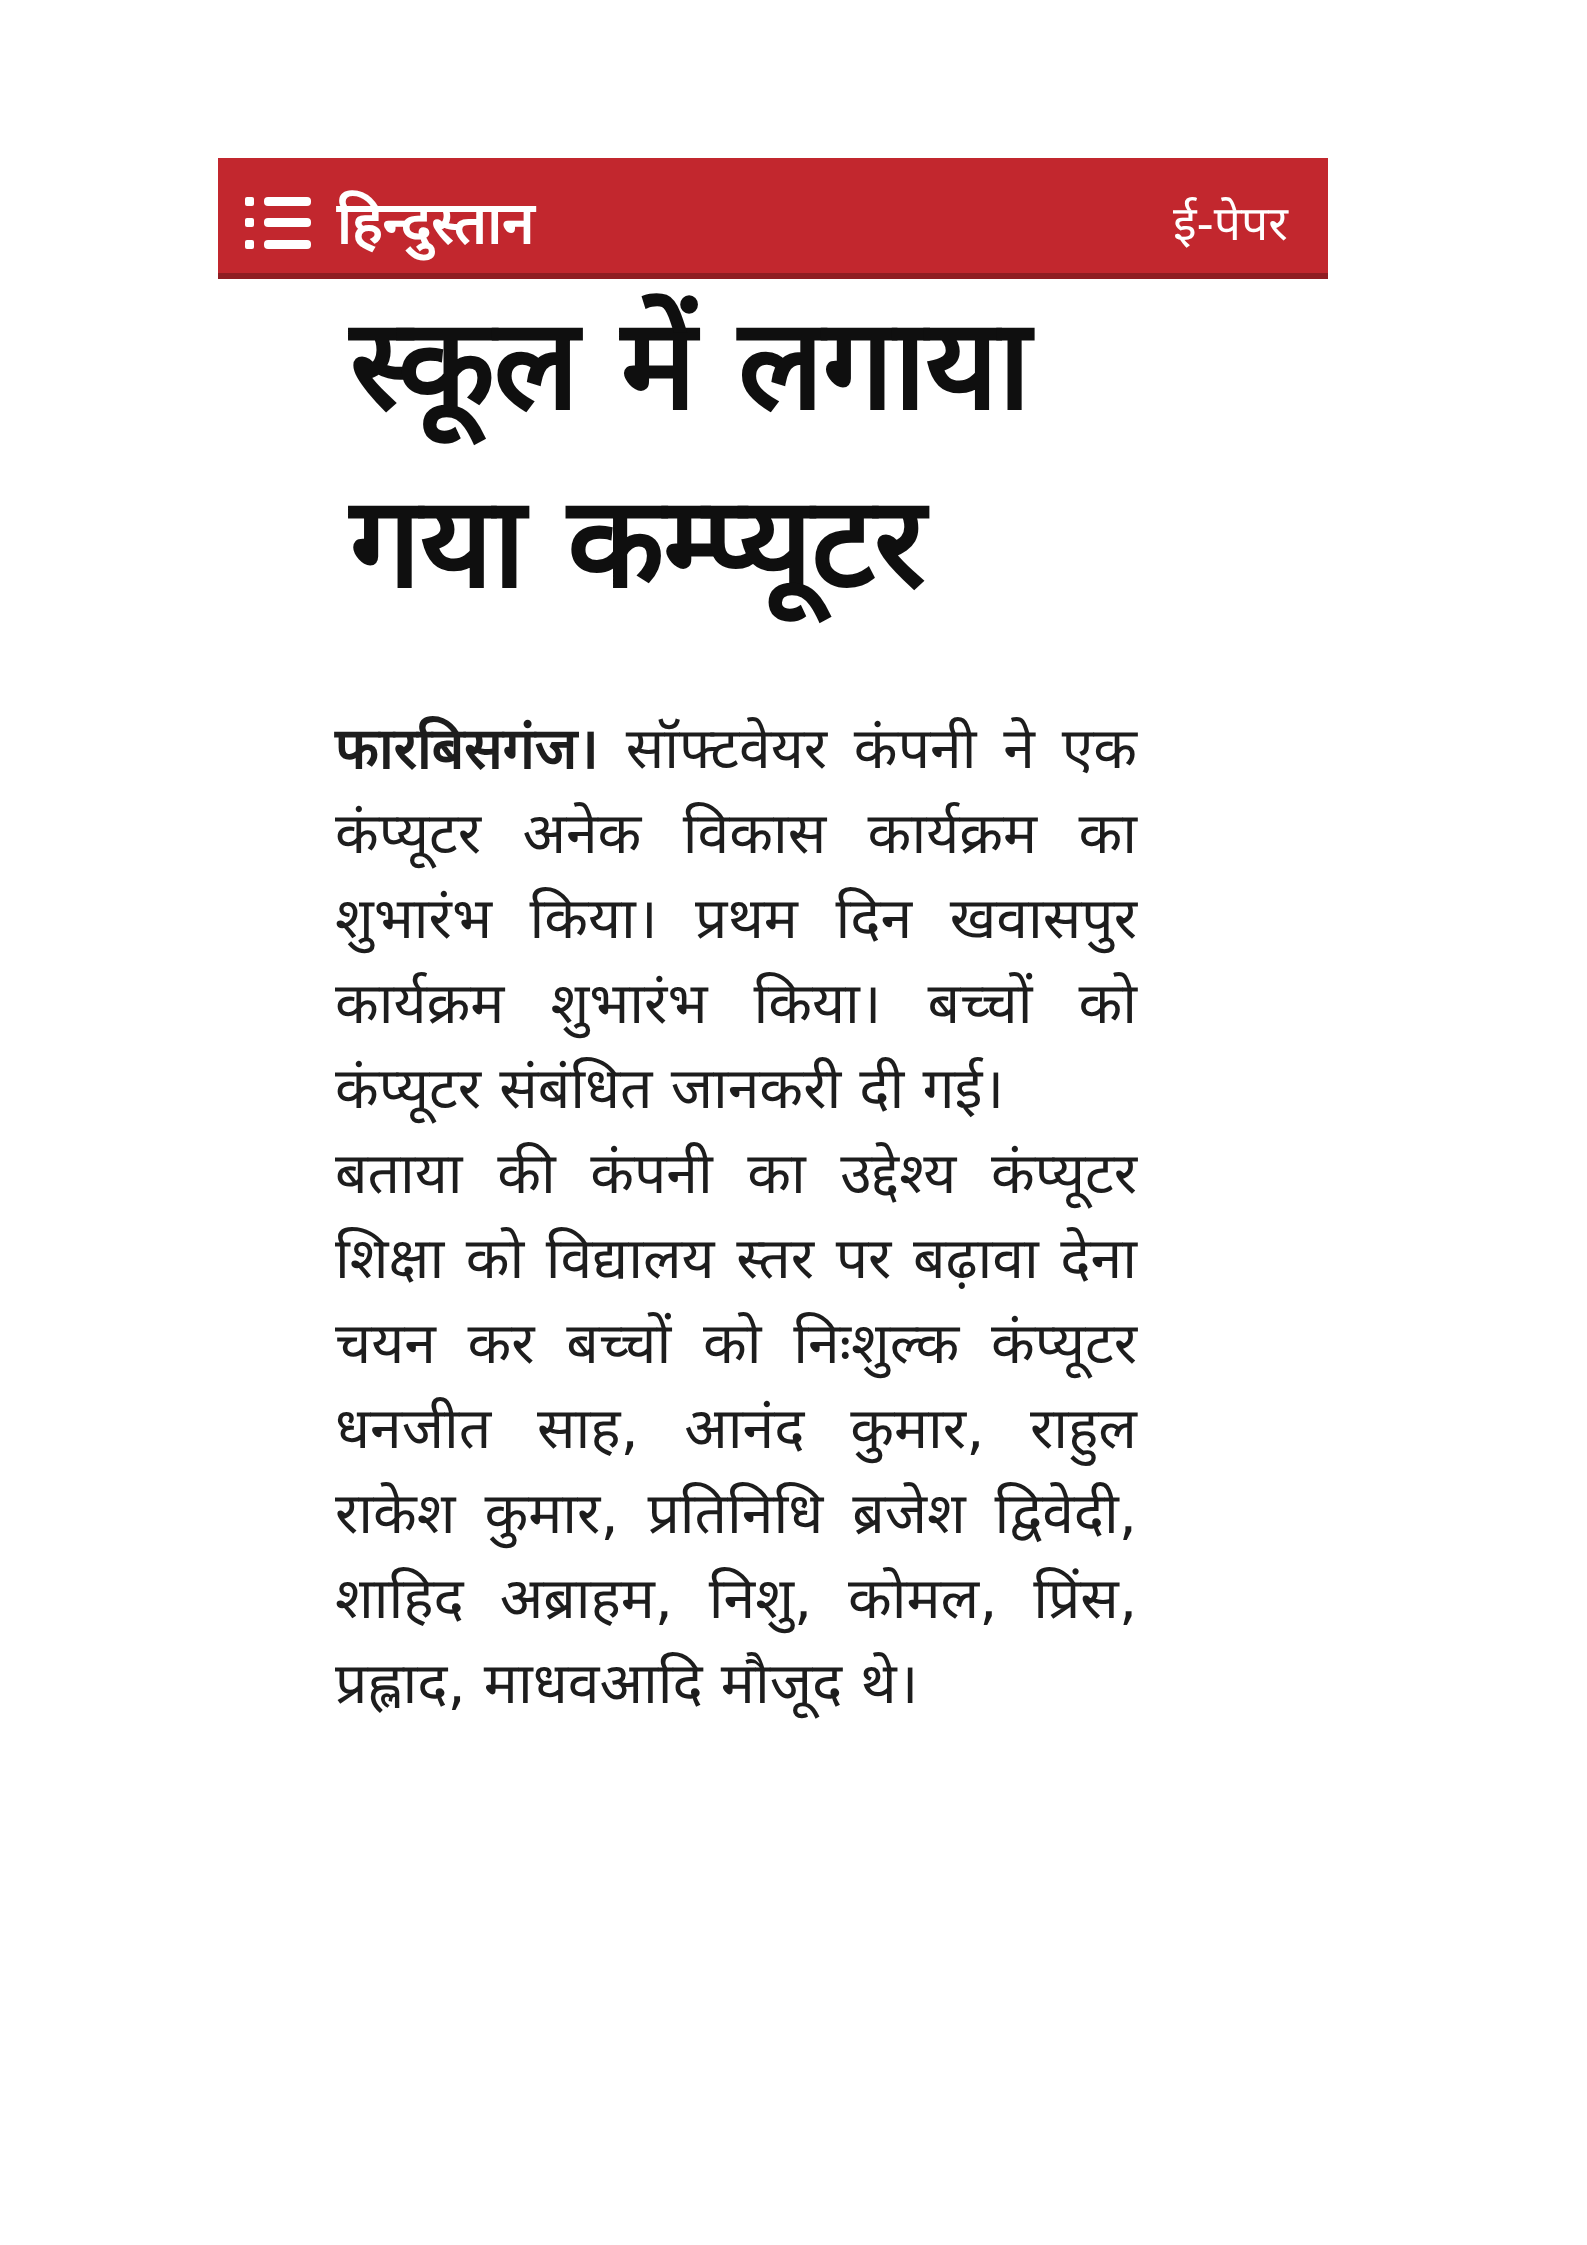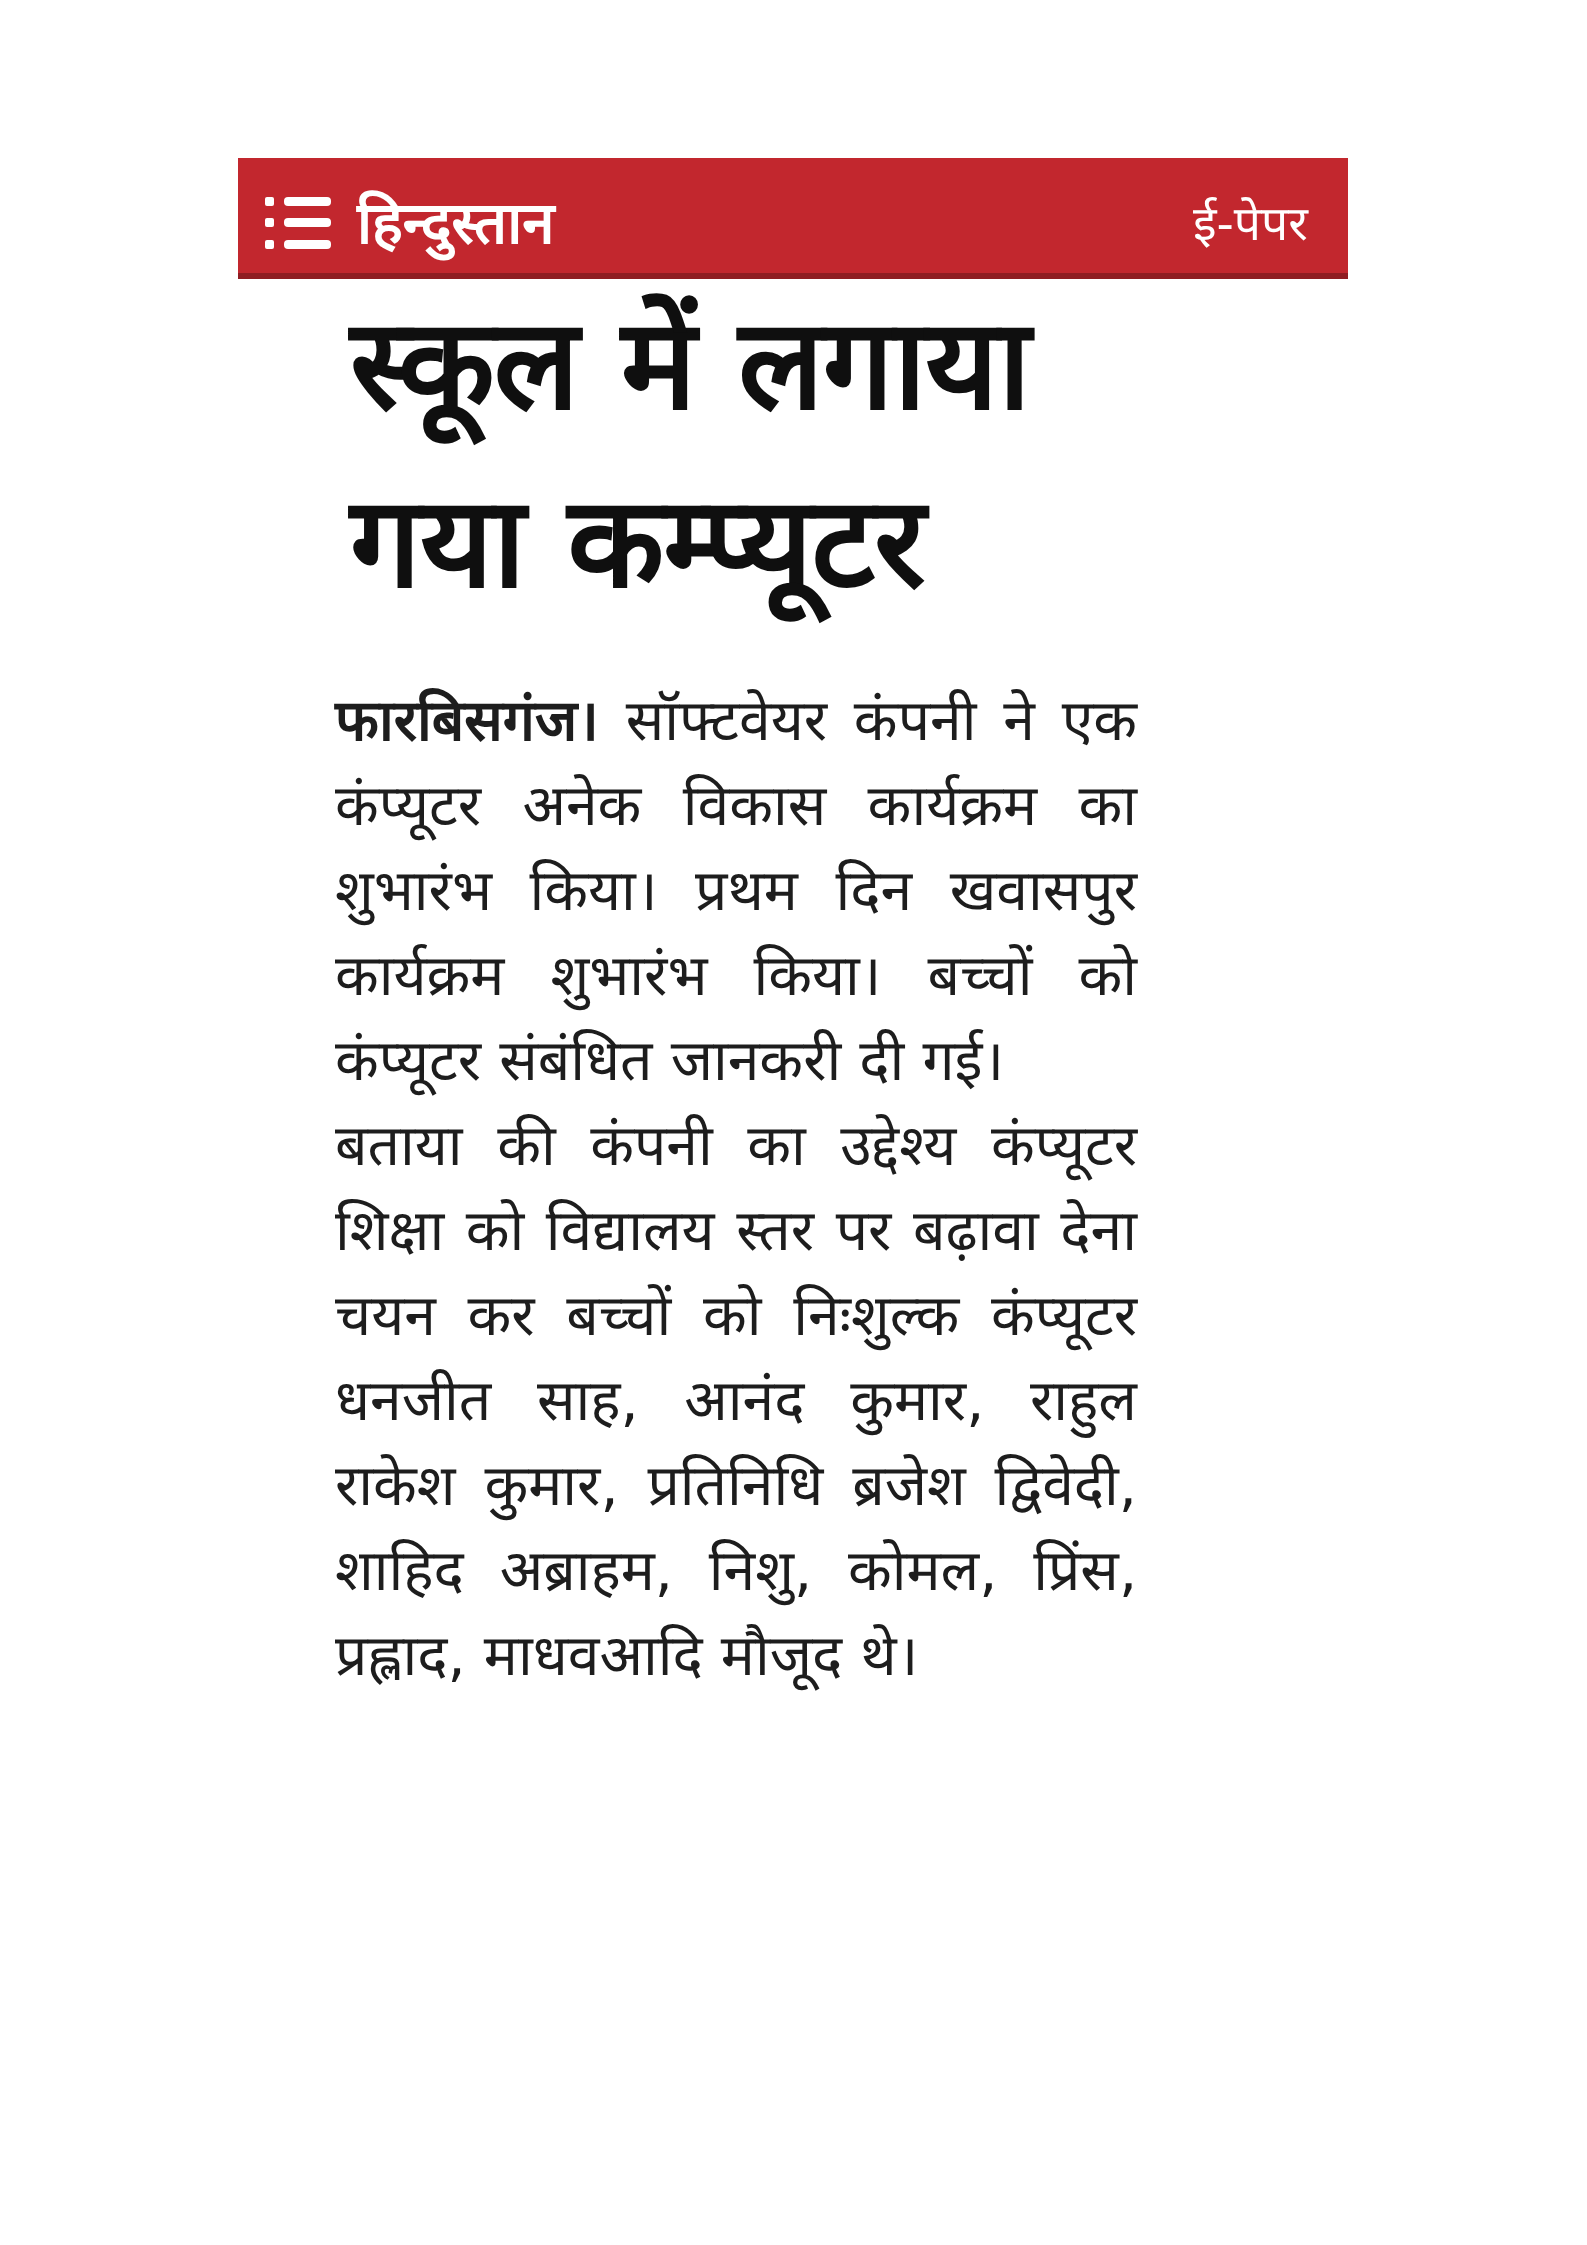--- a/index.html
+++ b/index.html
@@ -14,21 +14,20 @@
   
   .appbar {
     position: absolute;
     left: 218px; top: 158px;
     width: 1110px; height: 121px;
     background: var(--bar-red, #c2272e);
     border-bottom: 6px solid var(--bar-dark, #8f1d22);
     display: flex; align-items: center;
     padding: 14px 40px 0 27px;
     box-sizing: border-box;
-    margin-left: 20px;
   }
   .menu { width: 66px; height: 52px; display: flex; flex-direction: column; justify-content: space-between; cursor: pointer; }
   .menu .row { display: flex; align-items: center; height: 9px; }
   .menu .dot { width: 9px; height: 9px; background: #fff; border-radius: 2px; margin-right: 10px; flex: none; }
   .menu .bar { flex: 1; height: 9px; background: #fff; border-radius: 4px; }
   .logo {
     margin-left: 26px;
     color: var(--bar-text, #ffffff);
     font-size: 58px; font-weight: bold; line-height: 1;
     cursor: pointer;
@@ -48,21 +47,21 @@
     font-size: 126px; line-height: 178px;
     font-weight: bold;
     color: var(--headline-color, #0f0f0f);
     letter-spacing: -1px;
     white-space: nowrap;
   }
 
   
   .article-body {
     position: absolute;
-    left: 335px; top: 678px;
+    left: 335px; top: 706px;
     width: 802px;
     font-size: 57px; line-height: 85px;
     color: var(--body-color, #1d1d1d);
   }
   .line {
     height: 85px;
     text-align: justify;
     text-align-last: justify;
     text-justify: inter-word;
     white-space: normal;

